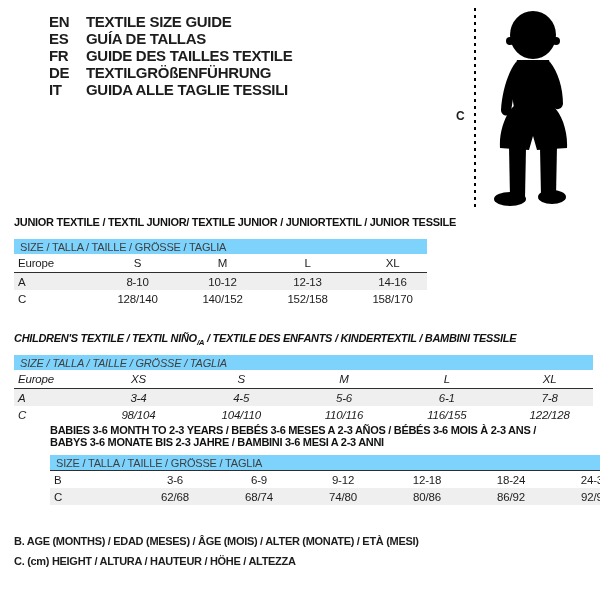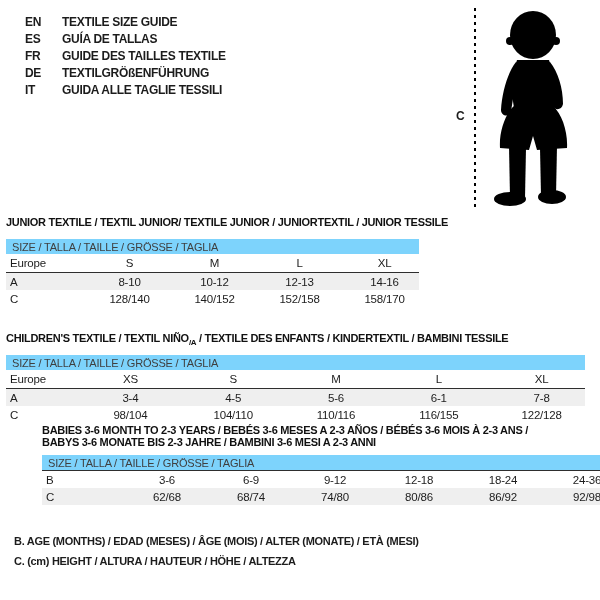--- a/index.html
+++ b/index.html
@@ -5,38 +5,38 @@
   html,body{margin:0;padding:0;}
   body{
     width:600px;height:600px;background:#ffffff;
     font-family:"Liberation Sans",sans-serif;color:#1c1c1c;
     -webkit-font-smoothing:antialiased;
   }
   .page{position:relative;width:600px;height:600px;overflow:hidden;}
 
   
   .lang-list{position:absolute;top:13px;left:25px;}
-  .lang-row{display:flex;height:17px;align-items:center;
-    font-weight:bold;font-size:12px;letter-spacing:-0.3px;}
+  .lang-row{display:flex;height:17px;
+    font-weight:bold;font-size:15px;letter-spacing:-0.3px;margin-left:24px;}
   .lang-code{width:37px;}
 
   
   .figure{position:absolute;top:6px;left:450px;width:148px;height:210px;}
   .dash-line{position:absolute;left:24px;top:2px;height:200px;width:2px;
     background:repeating-linear-gradient(to bottom,#000 0 3px,transparent 3px 7px);}
   .c-label{position:absolute;left:6px;top:103px;font-weight:bold;font-size:12px;}
   .baby-svg{position:absolute;left:33px;top:2px;width:104px;height:202px;}
 
   
-  .sec{position:absolute;left:6px;}
+  .sec{position:absolute;left:14px;}
   .sec-title{margin:0;font-size:11px;font-weight:bold;letter-spacing:-0.3px;
     white-space:nowrap;color:#111;}
   .sec-title sub{font-size:8px;}
   .sec1{top:216px;width:413px;}
-  .sec2{top:332px;width:579px;}
+  .sec2{top:332px;width:579px;font-style:italic;}
   .sec3{top:424px;width:579px;margin-left:36px;}
   .sec1 .tbl{margin-top:11px;}
   .sec2 .tbl{margin-top:8px;}
   .sec3 .tbl{margin-top:7px;}
 
   .bar{height:15px;line-height:17px;background:#7dd3fc;color:#3f3f3f;
     font-size:11px;padding-left:6px;box-sizing:border-box;letter-spacing:-0.2px;}
   .row{display:flex;align-items:center;font-size:11.5px;letter-spacing:-0.2px;gap:16px;}
   .row .lab{padding-left:4px;box-sizing:border-box;}
   .row .val{flex:1;text-align:center;}

